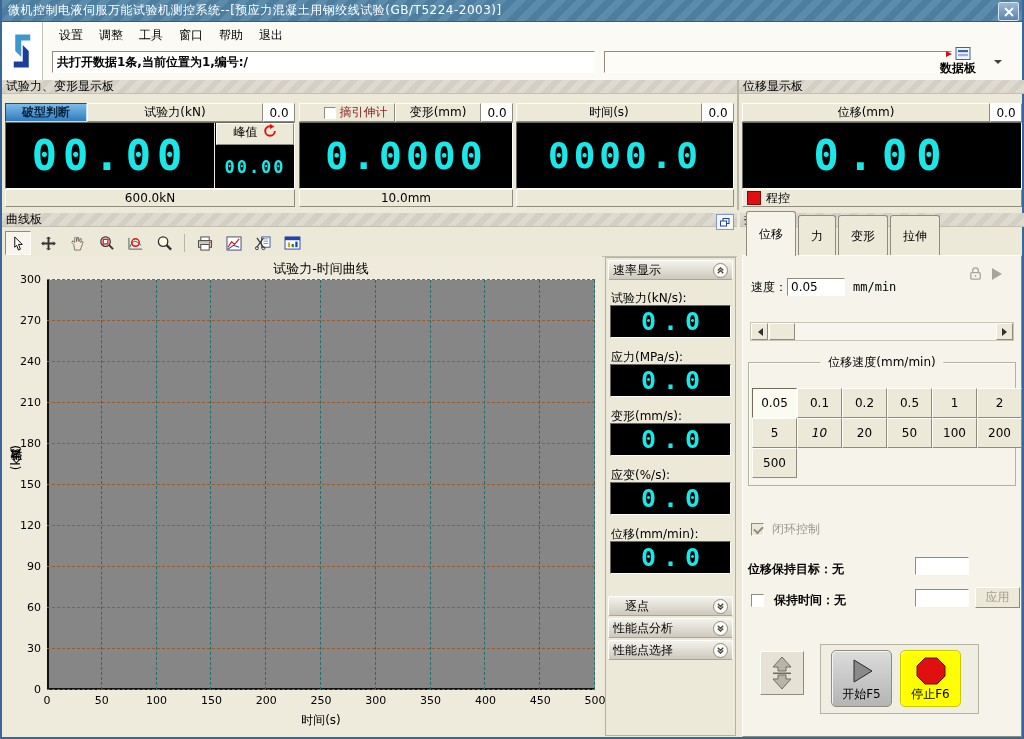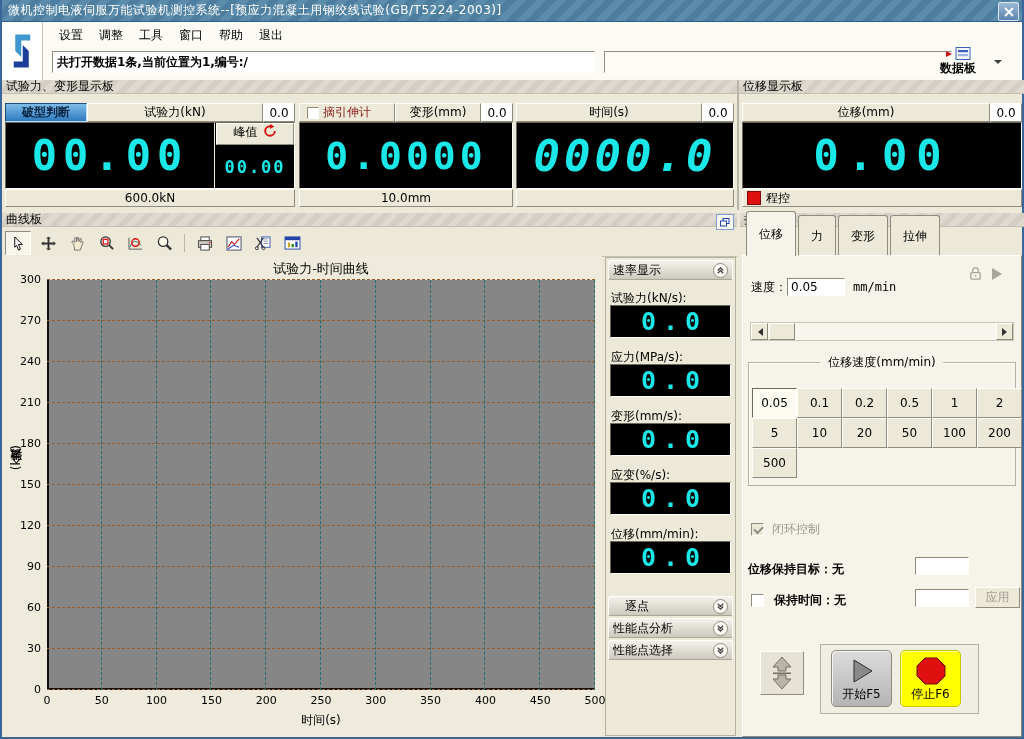--- a/index.html
+++ b/index.html
@@ -213,40 +213,40 @@
       </div>
       <div style="position:absolute;right:0;top:22px;bottom:0;width:78px;">
         <div class="digits" style="font-size:17px;letter-spacing:2px;">00.00</div>
       </div>
     </div>
     <div class="dbot seg">600.0kN</div>
   </div>
 
   <div class="dgroup" style="left:297px;width:214px;">
     <div class="dhead">
-      <div class="seg" style="width:96px;justify-content:flex-start;padding-left:7px;">
+      <div class="seg" style="width:96px;justify-content:center;padding-left:17px;">
         <span class="chkbox"></span>
         <span style="color:#8b1c1c;">摘引伸计</span>
       </div>
       <div class="seg" style="flex:1;">变形(mm)</div>
       <div class="seg" style="width:32px;background:#fff;">0.0</div>
     </div>
     <div class="dbody">
       <div class="digits" style="font-size:38px;letter-spacing:4px;">0.0000</div>
     </div>
     <div class="dbot seg">10.0mm</div>
   </div>
 
   <div class="dgroup" style="left:514px;width:218px;">
     <div class="dhead">
       <div class="seg" style="flex:1;">时间(s)</div>
       <div class="seg" style="width:32px;background:#fff;">0.0</div>
     </div>
     <div class="dbody">
-      <div class="digits" style="font-size:44px;letter-spacing:4px;font-style:italic;">0000.0</div>
+      <div class="digits" style="font-size:36px;letter-spacing:4px;">0000.0</div>
     </div>
     <div class="dbot seg"></div>
   </div>
 
   <div class="dgroup" style="left:740px;width:280px;">
     <div class="dhead">
       <div class="seg" style="flex:1;">位移(mm)</div>
       <div class="seg" style="width:32px;background:#fff;">0.0</div>
     </div>
     <div class="dbody">
@@ -492,21 +492,21 @@
       <div class="groupbox">
         <div class="gb-title">位移速度(mm/min)</div>
         <div id="speed-buttons">
             <div class="spdbtn selected" style="left: 3px; top: 25px;">0.05</div>
             <div class="spdbtn" style="left: 48px; top: 25px;">0.1</div>
             <div class="spdbtn" style="left: 93px; top: 25px;">0.2</div>
             <div class="spdbtn" style="left: 138px; top: 25px;">0.5</div>
             <div class="spdbtn" style="left: 183px; top: 25px;">1</div>
             <div class="spdbtn" style="left: 228px; top: 25px;">2</div>
             <div class="spdbtn" style="left: 3px; top: 55px;">5</div>
-            <div class="spdbtn" style="left: 48px; top: 55px;">10</div>
+            <div class="spdbtn" style="left: 48px; top: 55px; font-style: italic;">10</div>
             <div class="spdbtn" style="left: 93px; top: 55px;">20</div>
             <div class="spdbtn" style="left: 138px; top: 55px;">50</div>
             <div class="spdbtn" style="left: 183px; top: 55px;">100</div>
             <div class="spdbtn" style="left: 228px; top: 55px;">200</div>
             <div class="spdbtn" style="left: 3px; top: 85px;">500</div>
           </div>
       </div>
 
       <div class="ckrow" style="left:8px;top:265px;">
         <span class="ck dis checked"></span>

